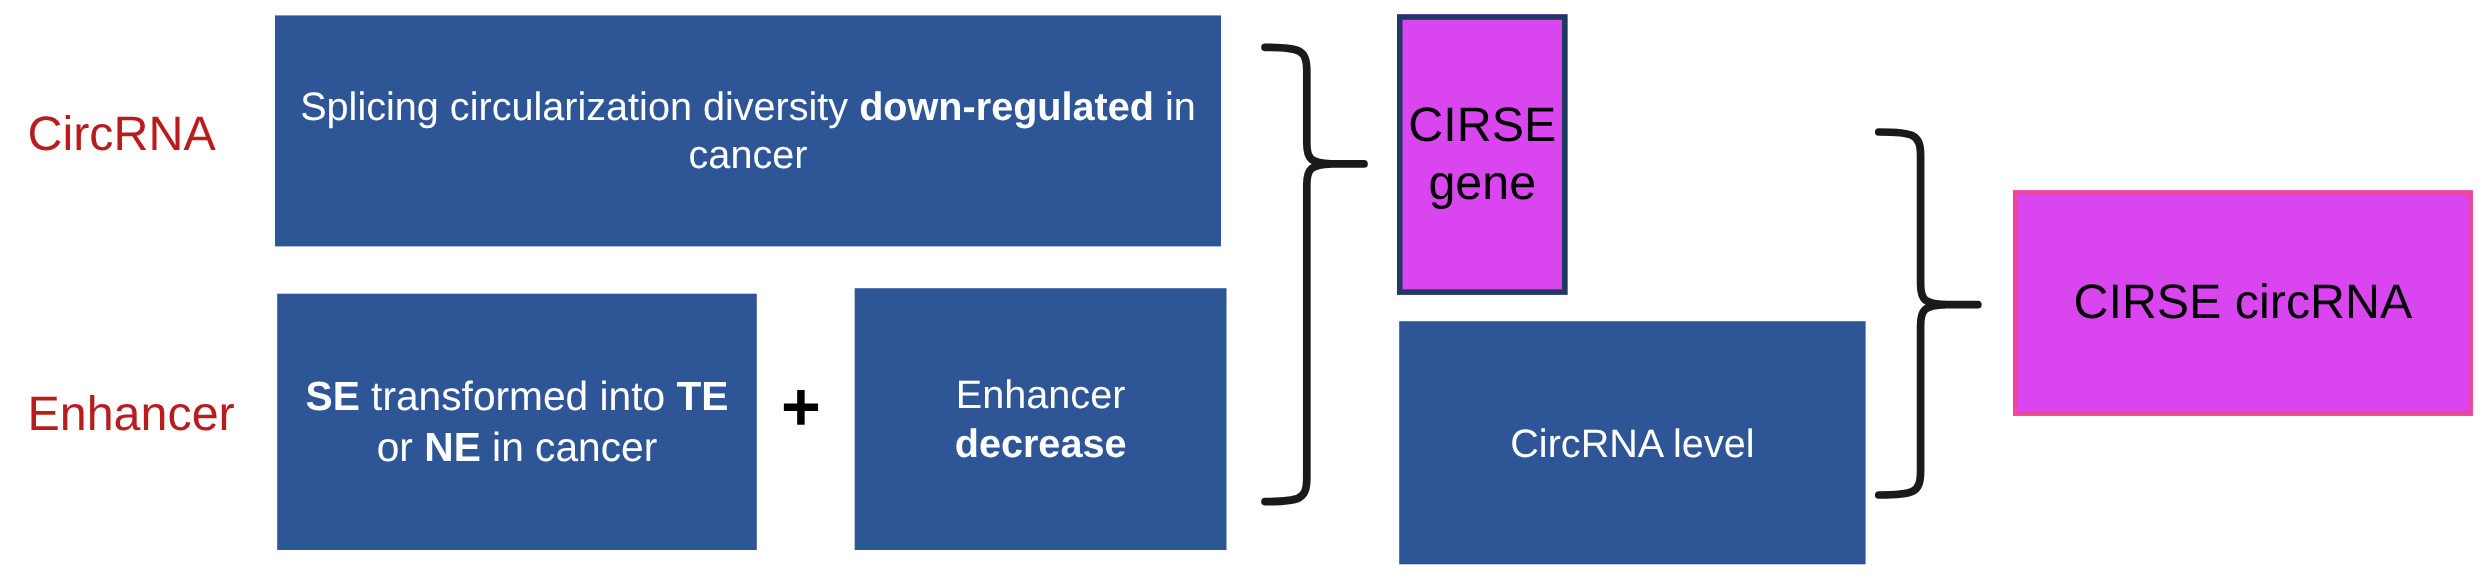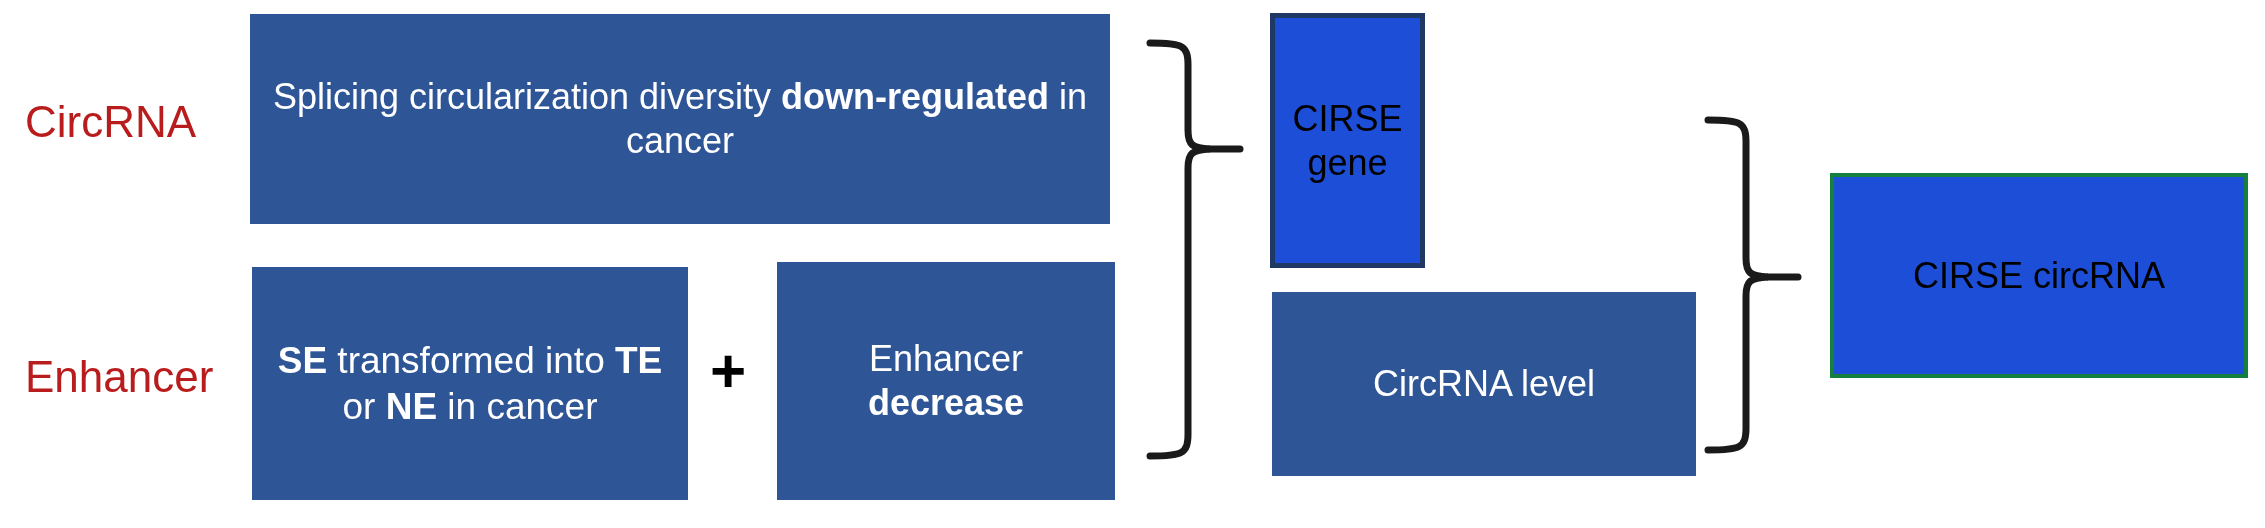--- a/index.html
+++ b/index.html
@@ -34,32 +34,32 @@
     justify-content: center;
     text-align: center;
     box-sizing: border-box;
     font-size: 36px;
     line-height: 1.22;
     padding: 4px 22px;
   }
   .blue-box .txt { display: block; width: 100%; }
   .outline-box {
     position: absolute;
-    background: #1d4ed8;
+    background: #d946ef;
     color: #000000;
     display: flex;
     align-items: center;
     justify-content: center;
     text-align: center;
     box-sizing: border-box;
-    font-size: 36px;
+    font-size: 44px;
     line-height: 1.2;
   }
   .outline-box.navy { border: 5px solid #1F3864; }
-  .outline-box.blue { border: 4px solid #15803d; }
+  .outline-box.blue { border: 4px solid #ec4899; }
   .plus {
     position: absolute;
     color: #000000;
     font-size: 62px;
     font-weight: bold;
     line-height: 1;
     text-align: center;
   }
   .brace {
     position: absolute;
@@ -100,21 +100,21 @@
     <svg width="110" height="460" viewBox="0 0 110 460" fill="none" xmlns="http://www.w3.org/2000/svg" aria-hidden="true">
       <path d="M10 13 C 42 13, 48 15, 48 35 L 48 100 C 48 115, 52 118, 70 119 C 52 120, 48 123, 48 138 L 48 404 C 48 424, 42 426, 10 426" stroke="#1A1A1A" stroke-width="7" stroke-linecap="round" fill="none"></path>
       <path d="M70 119 L 100 119" stroke="#1A1A1A" stroke-width="7" stroke-linecap="round" fill="none"></path>
     </svg>
   </div>
 
   <div class="outline-box navy" style="left:1270px; top:13px; width:150px; height:255px; width:155px;">
     <span>CIRSE gene</span>
   </div>
 
-  <div class="blue-box" style="left:1272px; top:292px; width:424px; height:184px;">
+  <div class="blue-box" style="left:1272px; top:292px; width:424px; height:221px;">
     <span class="txt">
       <span>CircRNA level</span><br>
     </span>
   </div>
 
   <div class="brace" style="left:1700px; top:110px; width:110px; height:350px;">
     <svg width="110" height="350" viewBox="0 0 110 350" fill="none" xmlns="http://www.w3.org/2000/svg" aria-hidden="true">
       <path d="M8 10 C 40 10, 46 12, 46 32 L 46 148 C 46 163, 50 166, 68 167 C 50 168, 46 171, 46 186 L 46 318 C 46 338, 40 340, 8 340" stroke="#1A1A1A" stroke-width="7" stroke-linecap="round" fill="none"></path>
       <path d="M68 167 L 98 167" stroke="#1A1A1A" stroke-width="7" stroke-linecap="round" fill="none"></path>
     </svg>

